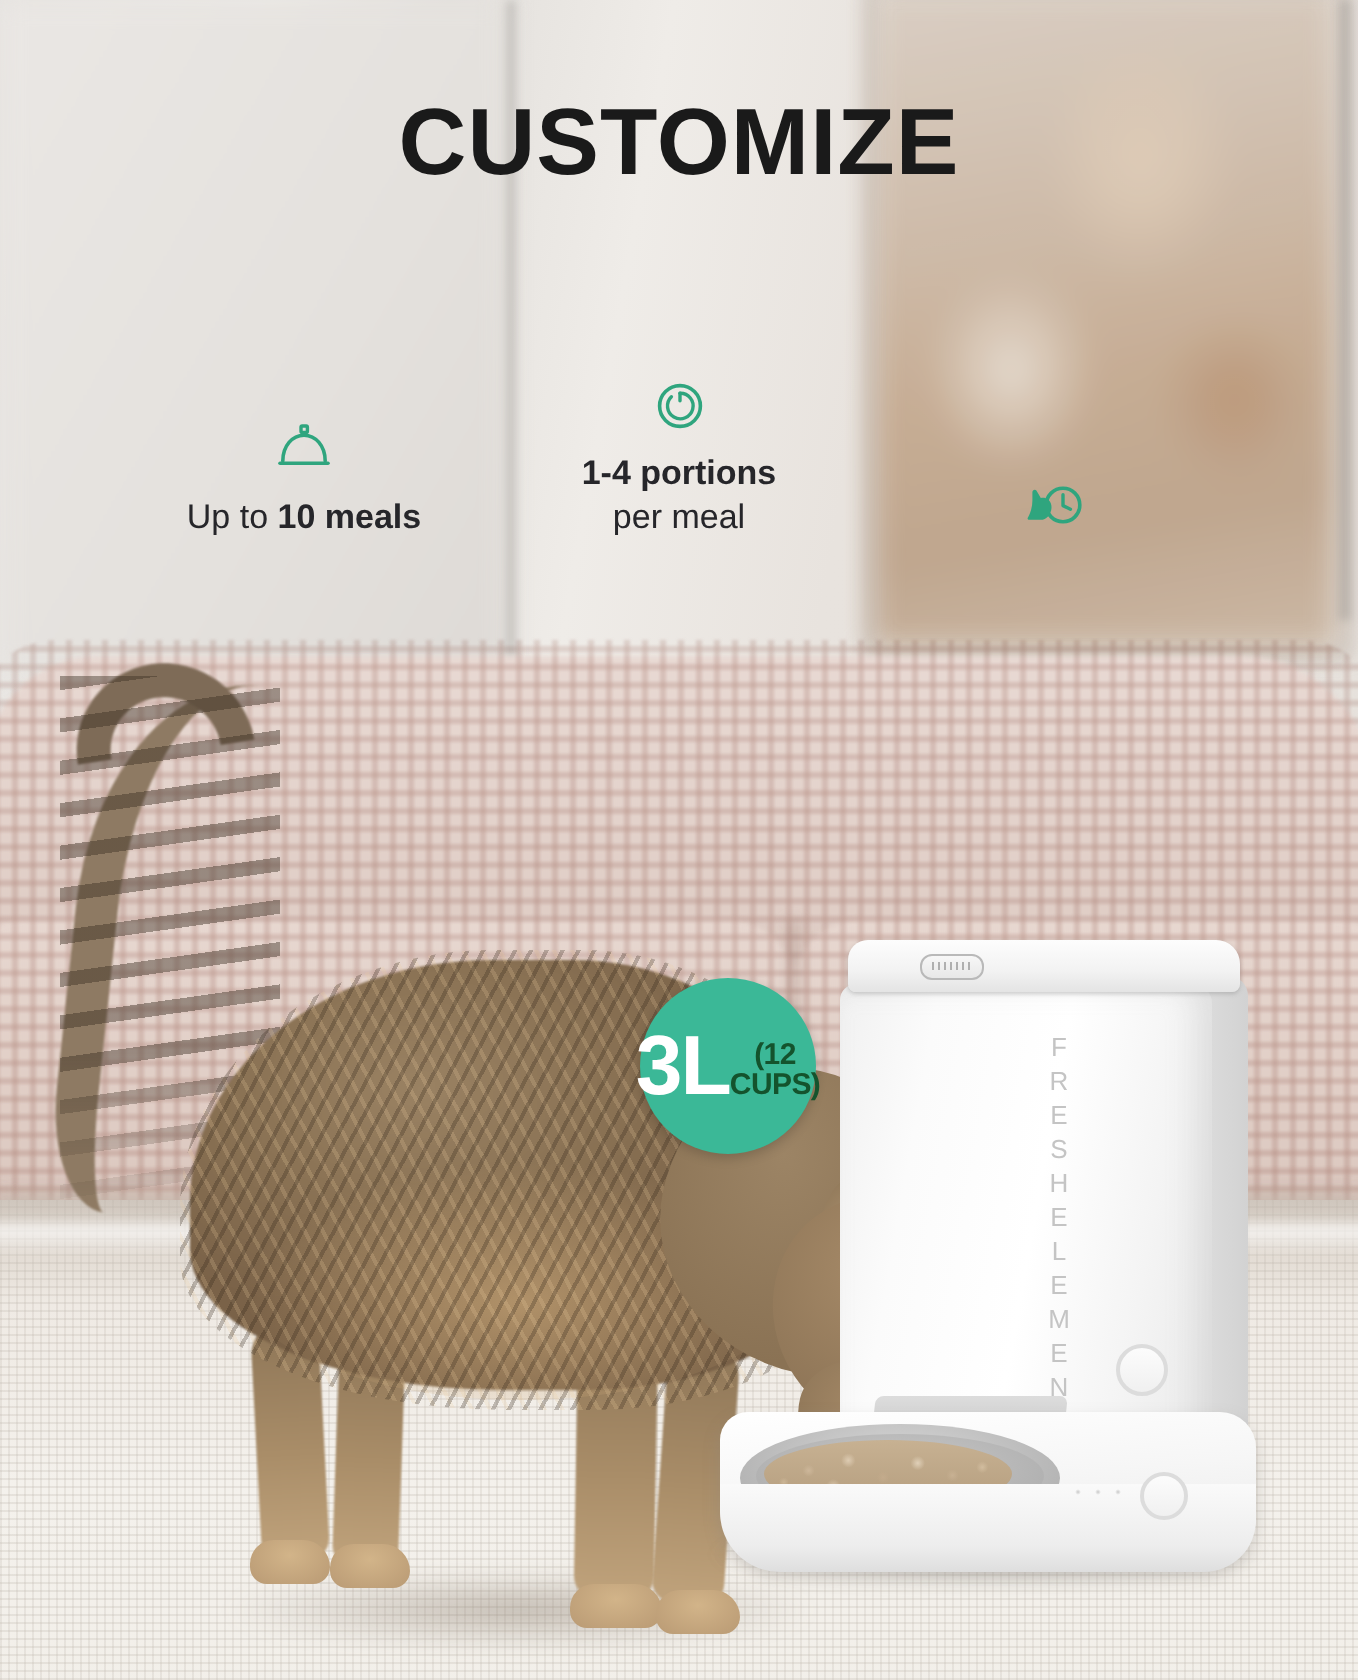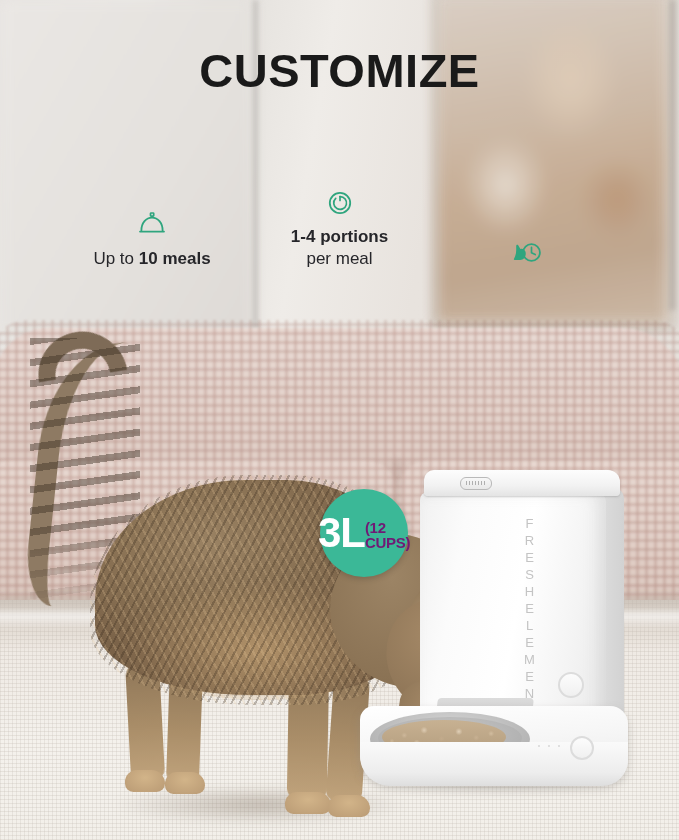--- a/index.html
+++ b/index.html
@@ -445,26 +445,27 @@
   }
   .badge-3l-main {
     color: #ffffff;
     font-weight: 700;
     font-size: 42px;
     line-height: 1;
     letter-spacing: -1px;
     font-family: "Liberation Sans", sans-serif;
   }
   .badge-3l-sub {
-    color: #701a75;
+    color: #14532d;
     font-weight: 700;
     font-size: 15px;
     line-height: 1;
     margin-top: 3px;
     letter-spacing: -.3px;
+    text-align: center;
   }
 
   
   .headline {
     position: absolute;
     left: 0; top: 44px;
     width: 679px;
     text-align: center;
     color: #1a1a1a;
     font-weight: 700;

